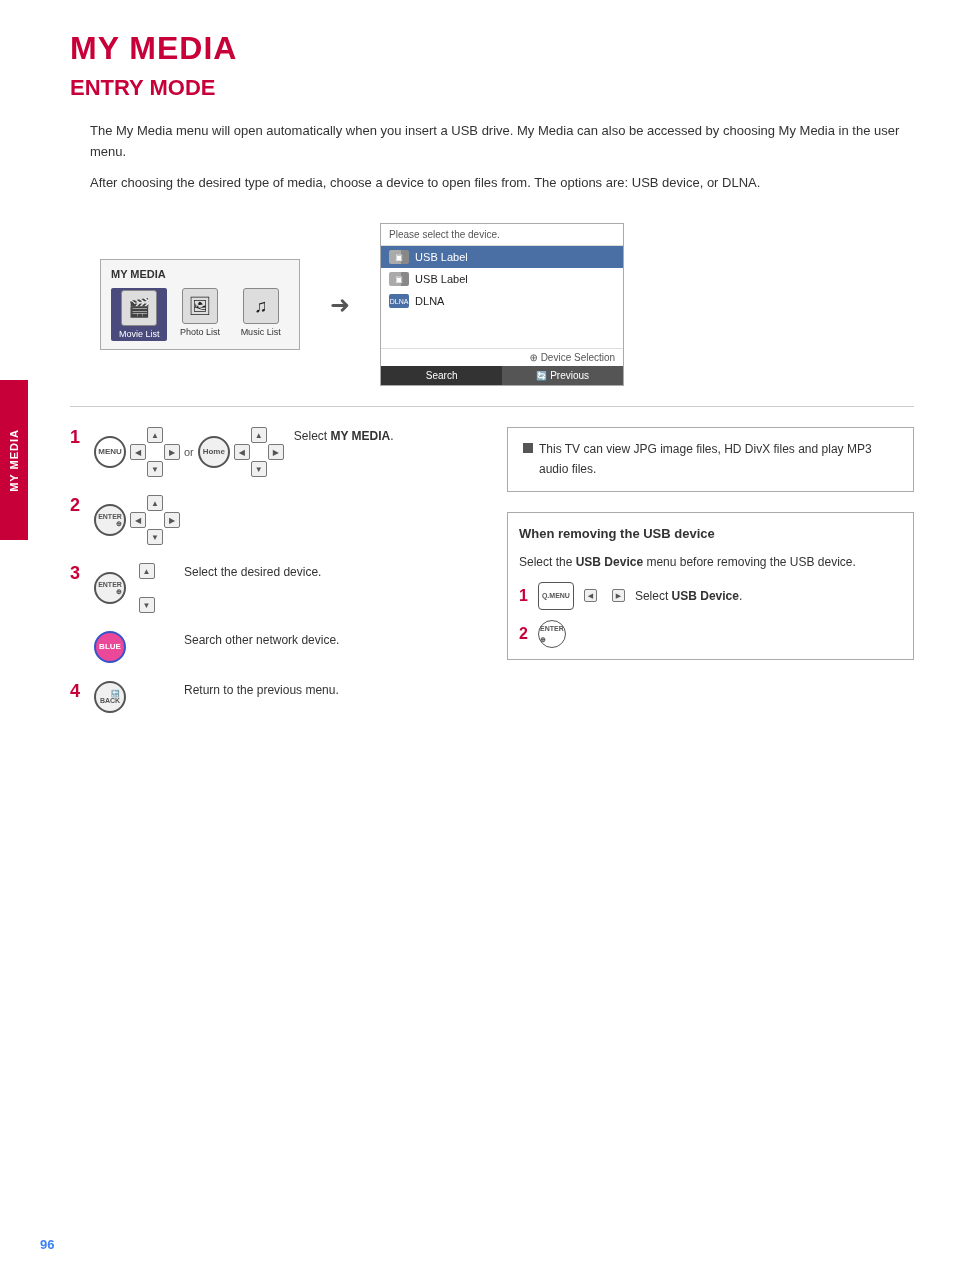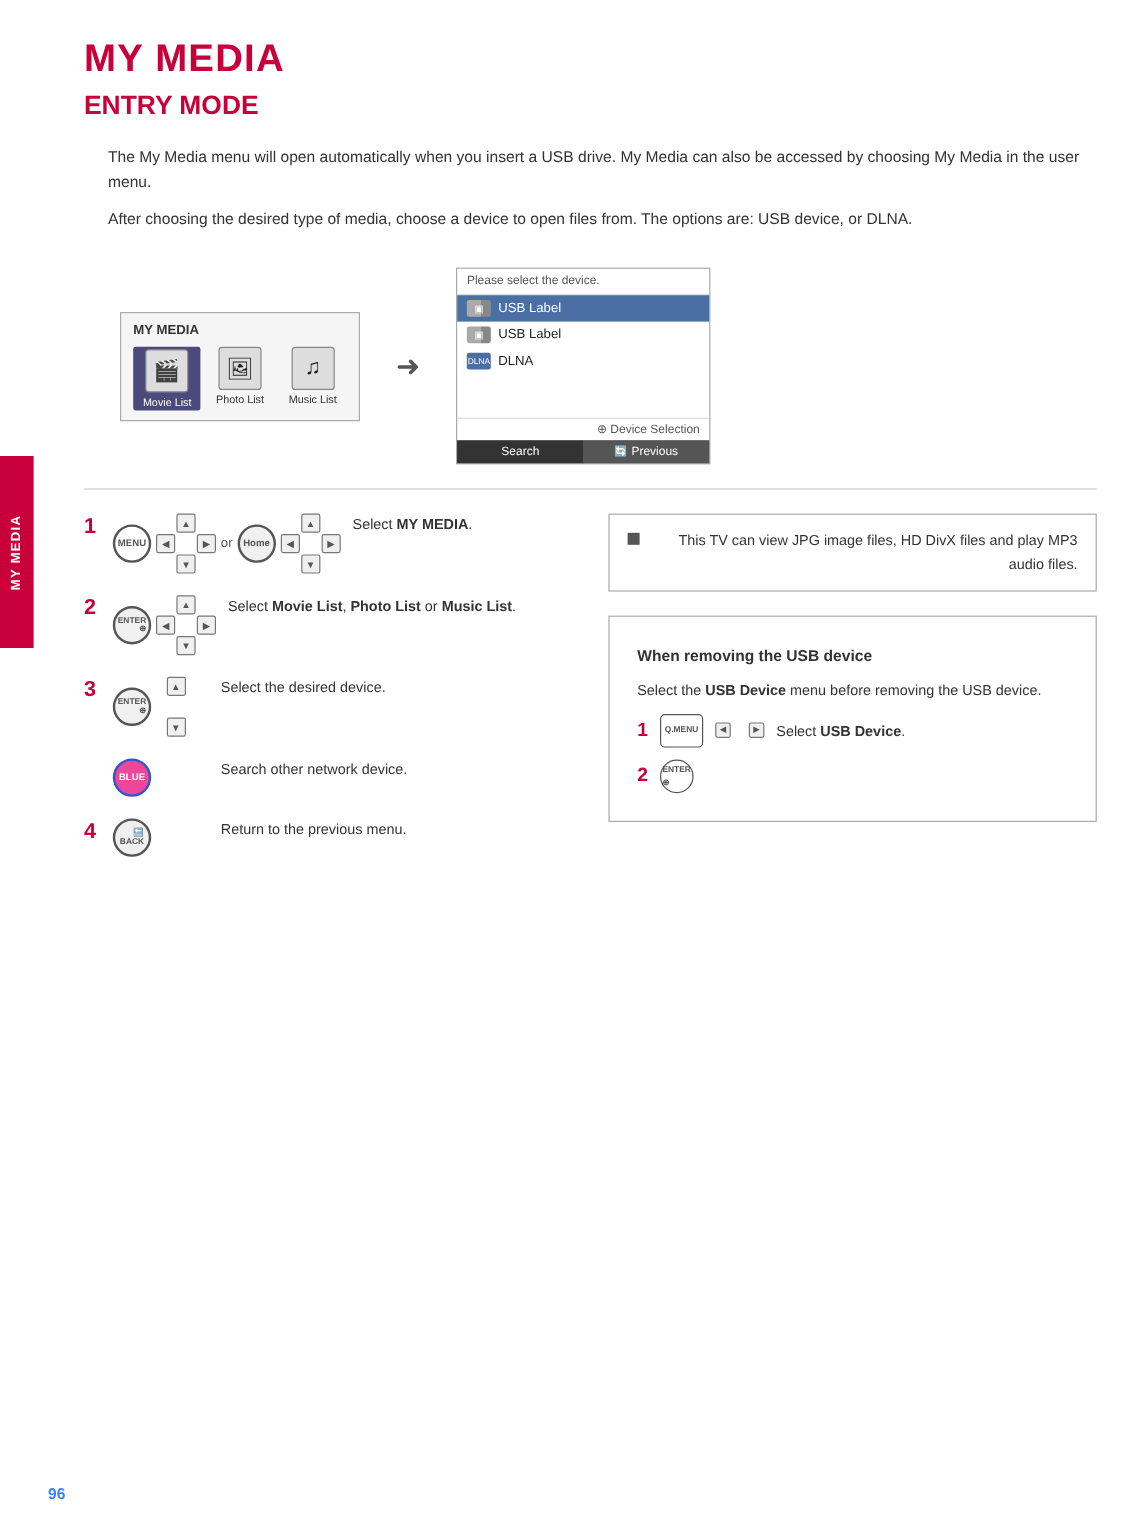--- a/index.html
+++ b/index.html
@@ -125,21 +125,21 @@
 
     
     .arrow-right {
       font-size: 24px;
       color: #555;
     }
 
     
     .device-selection-box {
       border: 1px solid #aaa;
-      width: 212px;
+      width: 244px;
       background: #fff;
       font-size: 11px;
     }
     .device-selection-header {
       padding: 5px 8px;
       font-size: 10px;
       color: #555;
       border-bottom: 1px solid #ddd;
     }
     .device-item {
@@ -272,33 +272,32 @@
       border: 1px solid #aaa;
       padding: 12px 15px;
       font-size: 12px;
       line-height: 1.6;
       color: #333;
       margin-bottom: 20px;
     }
     .info-box-bullet {
       display: flex;
       gap: 6px;
-      text-align: right;
     }
     .bullet-square {
       min-width: 10px;
       height: 10px;
       background: #555;
       margin-top: 3px;
     }
 
     
     .warning-box {
       border: 1px solid #aaa;
-      padding: 23px;
+      padding: 11px;
       font-size: 12px;
       line-height: 1.6;
       color: #333;
     }
     .warning-title {
       font-size: 13px;
       font-weight: bold;
       color: #333;
       margin-bottom: 8px;
     }
@@ -485,23 +484,20 @@
             <div class="nav-row">
               <div class="nav-btn">◀</div>
               <div style="width:16px;height:16px;"></div>
               <div class="nav-btn">▶</div>
             </div>
             <div class="nav-row">
               <div class="nav-btn">▼</div>
             </div>
           </div>
         </div>
-        <div class="step-text">
-          Select <strong>Movie List</strong>, <strong>Photo List</strong> or <strong>Music List</strong>.
-        </div>
       </div>
 
       <div class="step-row">
         <span class="step-number">3</span>
         <div class="step-icons">
           <div class="btn-icon enter">ENTER<br>⊕</div>
           <div class="nav-cluster">
             <div class="nav-row">
               <div class="nav-btn">▲</div>
             </div>

